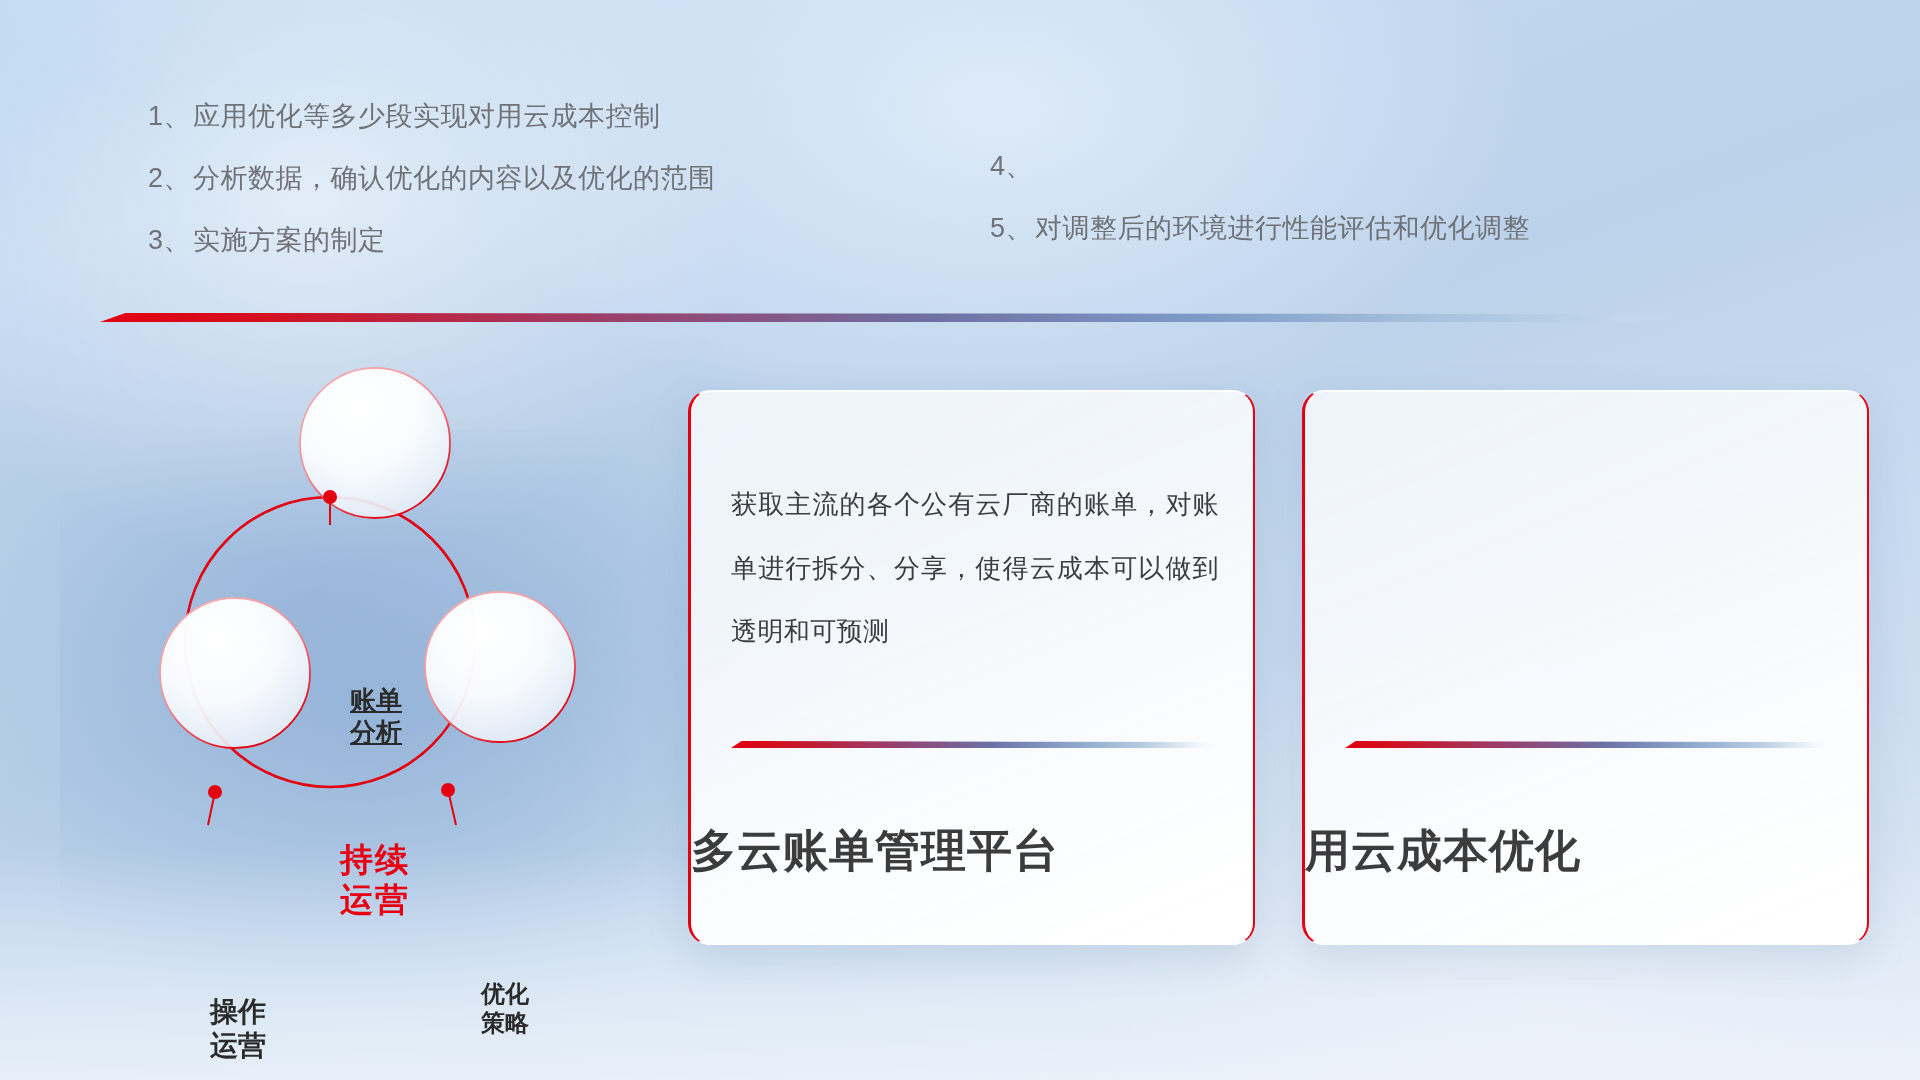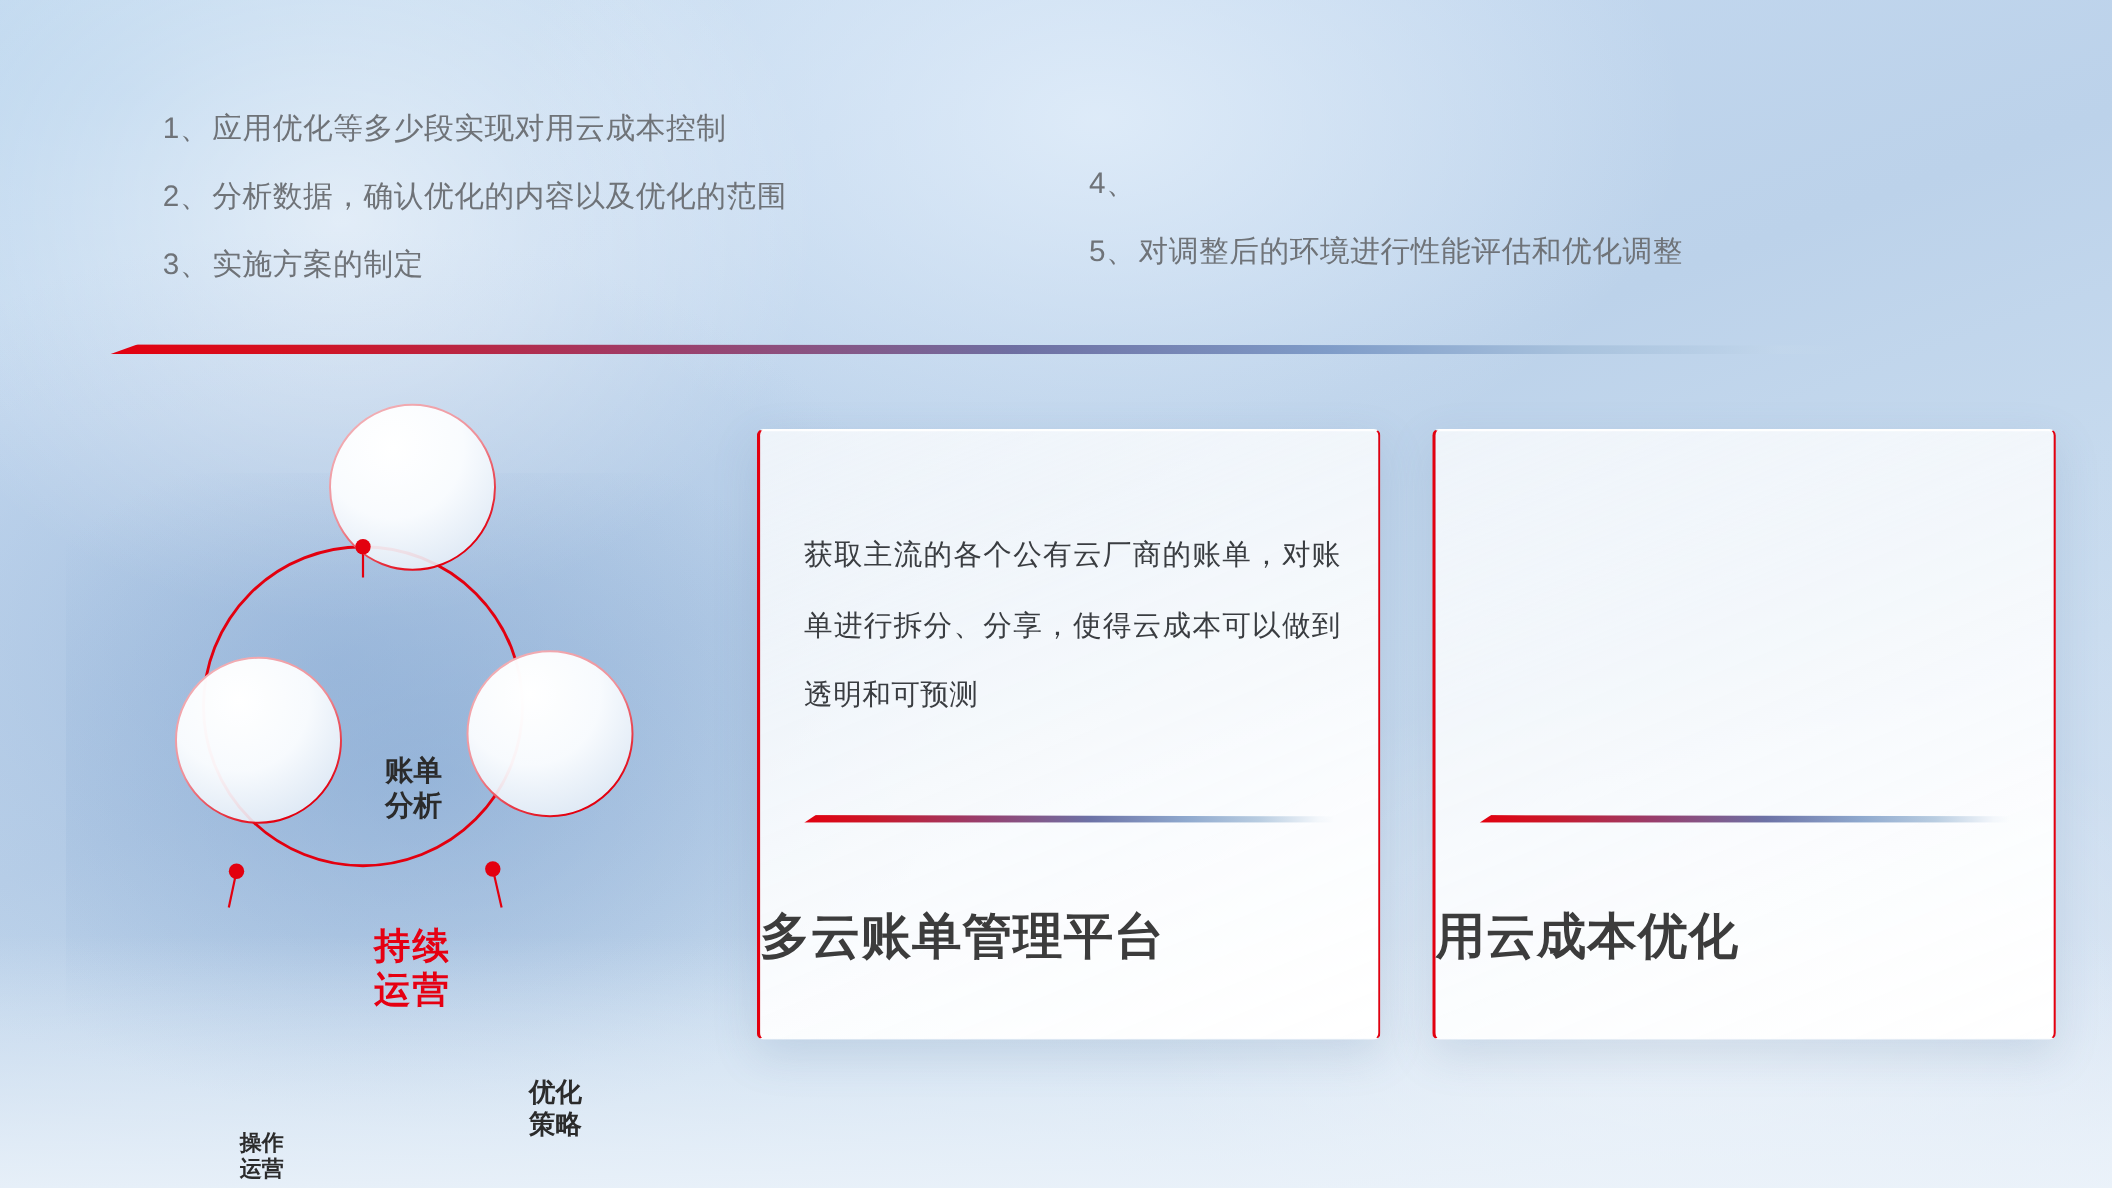--- a/index.html
+++ b/index.html
@@ -103,33 +103,33 @@
   .venn svg { display: block; }
 
   .venn-label {
     position: absolute;
     text-align: center;
     font-weight: bold;
     color: #2b2b2b;
     line-height: 1.22;
     white-space: nowrap;
   }
-  .venn-label.top      { left: 216px; top: 330px; width: 160px; font-size: 26px; }
-  .venn-label.left     { left: 78px;  top: 672px; width: 160px; font-size: 20px; }
+  .venn-label.top      { left: 216px; top: 330px; width: 160px; font-size: 26px; text-decoration: underline; }
+  .venn-label.left     { left: 78px;  top: 640px; width: 160px; font-size: 28px; }
   .venn-label.right    { left: 345px; top: 624px; width: 160px; font-size: 24px; }
   .venn-label.center   { left: 190px; top: 485px; width: 210px; font-size: 33px;
                          color: #e60012; letter-spacing: 2px; text-align: center; }
 
   
   .card {
     position: absolute;
     top: 390px;
     width: 562px;
     height: 553px;
-    border-radius: 6px;
+    border-radius: 22px;
     background: linear-gradient(158deg,
         rgba(255,255,255,0.74) 0%,
         rgba(246,249,252,0.92) 34%,
         rgba(252,253,254,0.97) 70%,
         rgba(255,255,255,1) 100%);
     border: 1px solid rgba(255,255,255,0.85);
     border-left: 3px solid #e3000f;
     border-right: 2px solid #e3000f;
     box-shadow: 0 14px 40px rgba(90,120,160,0.18), inset 0 1px 0 rgba(255,255,255,0.9);
     overflow: hidden;

